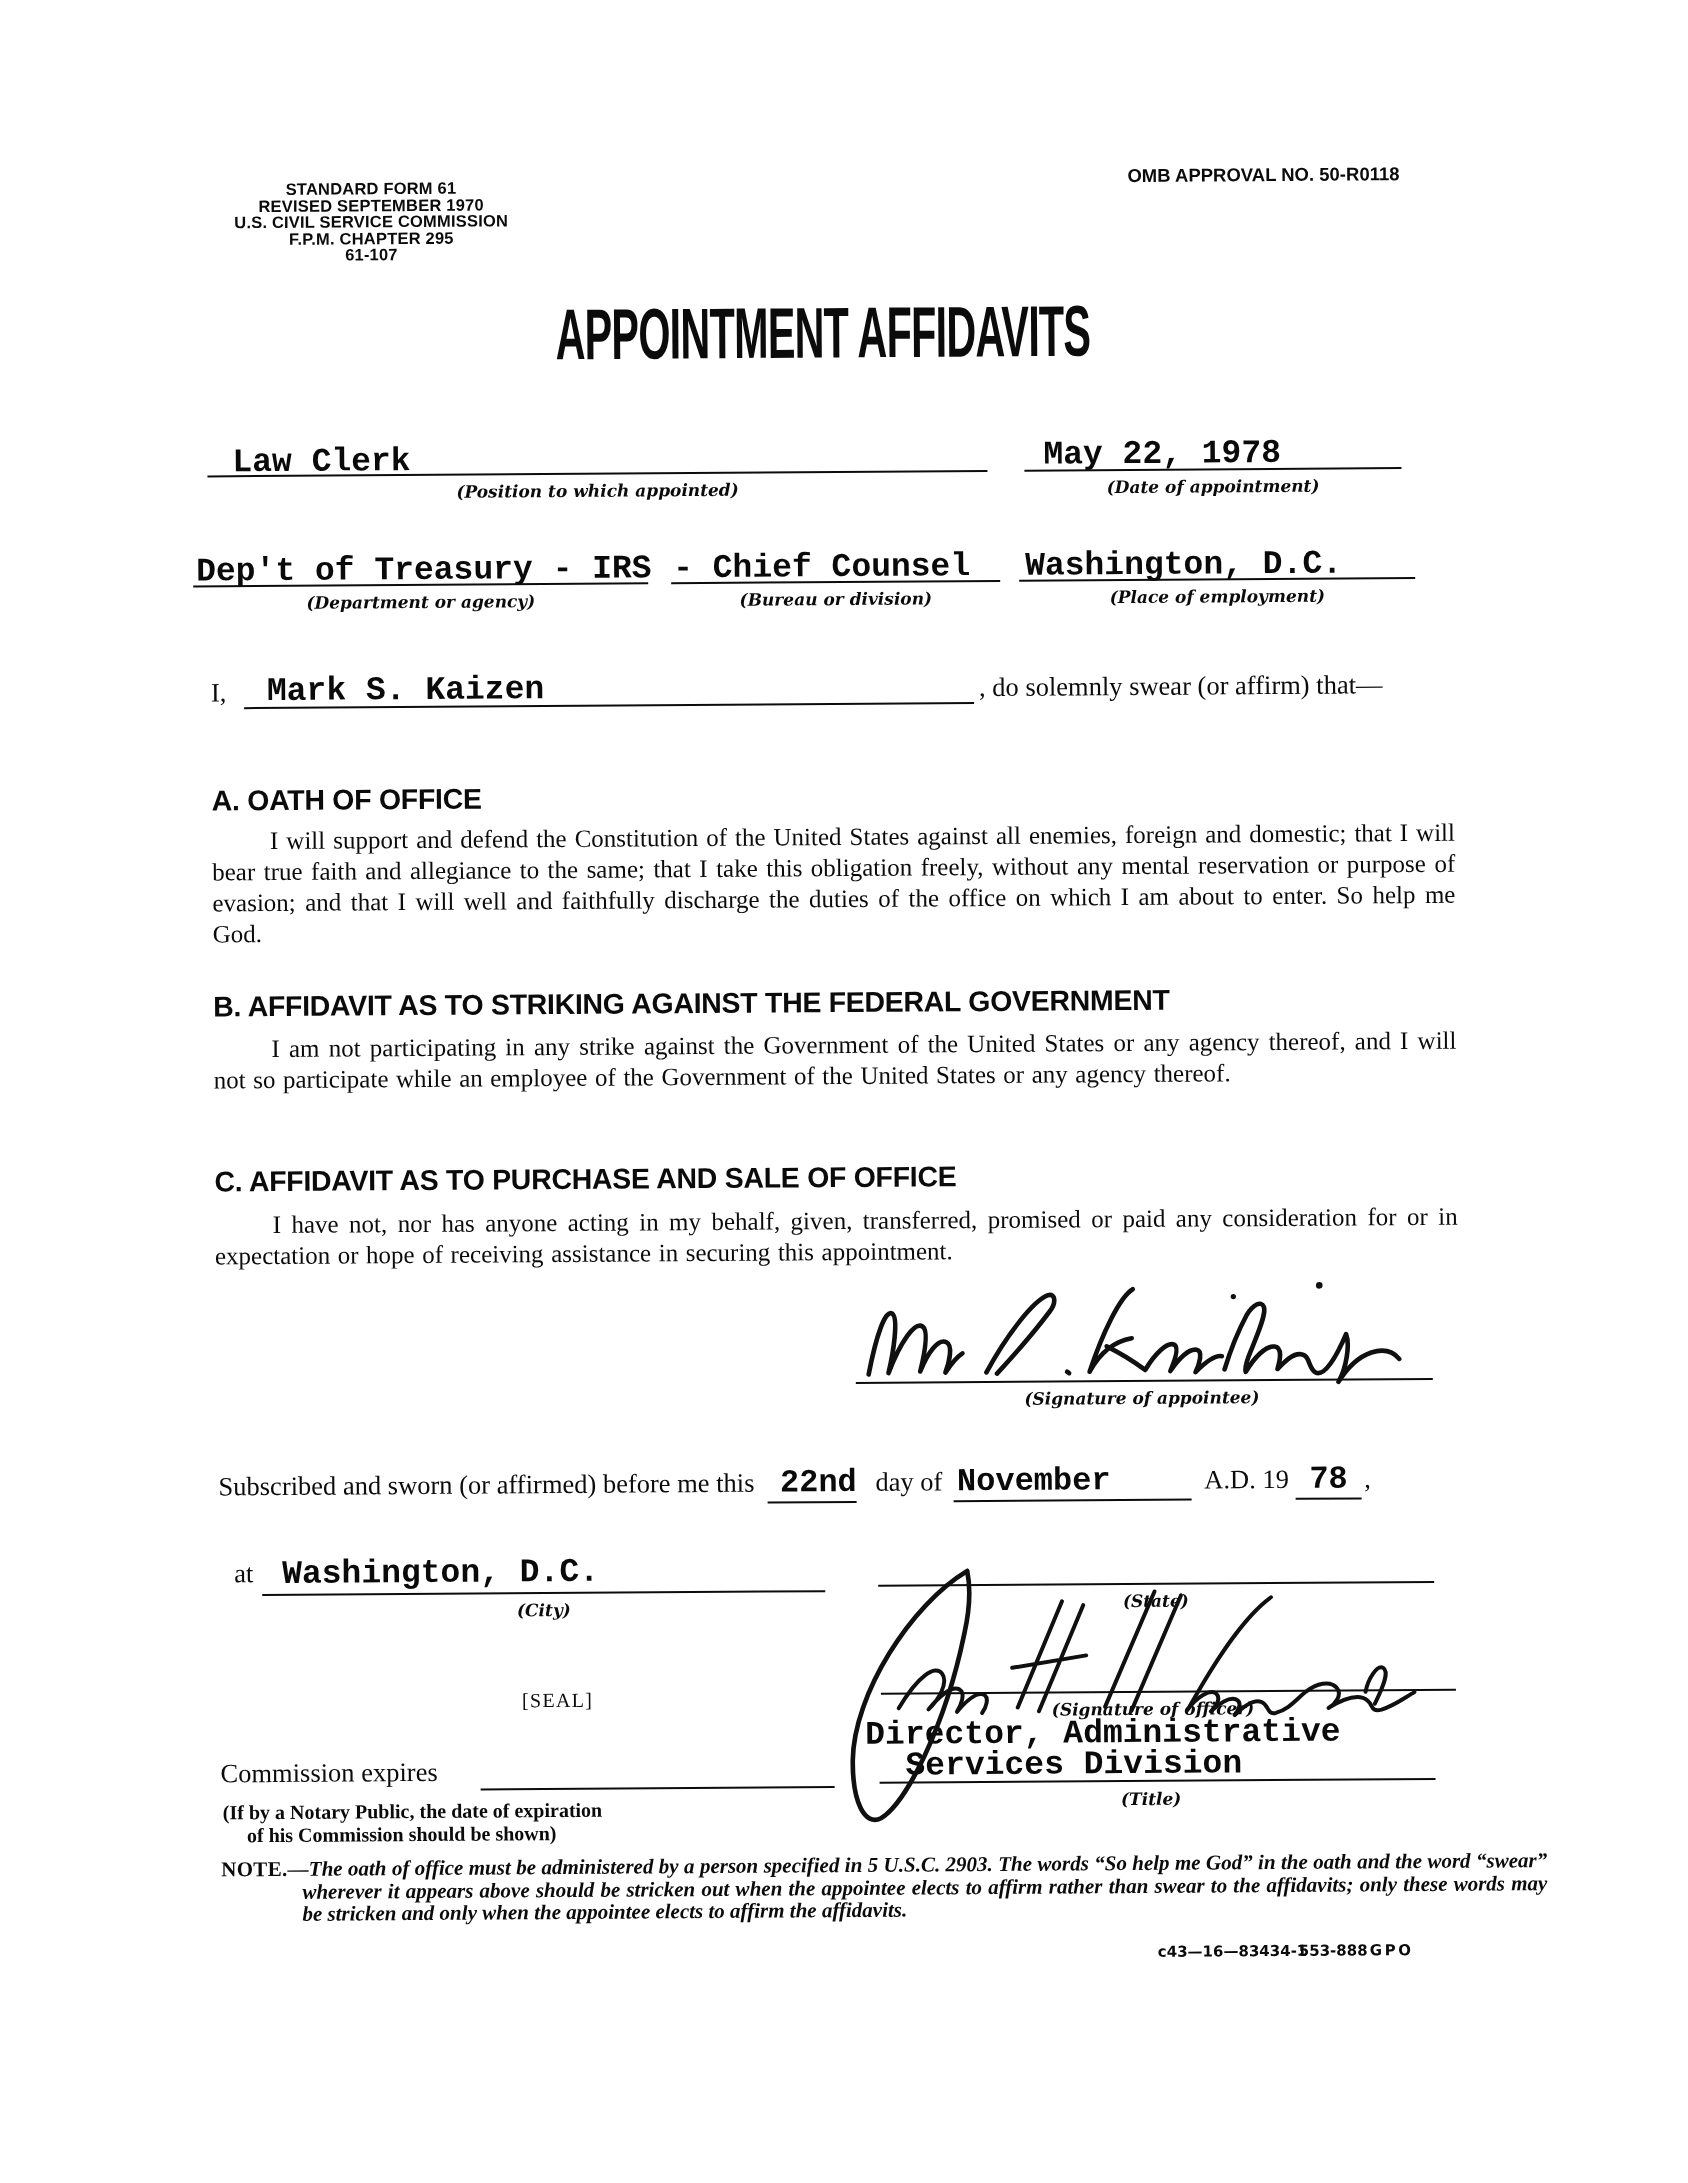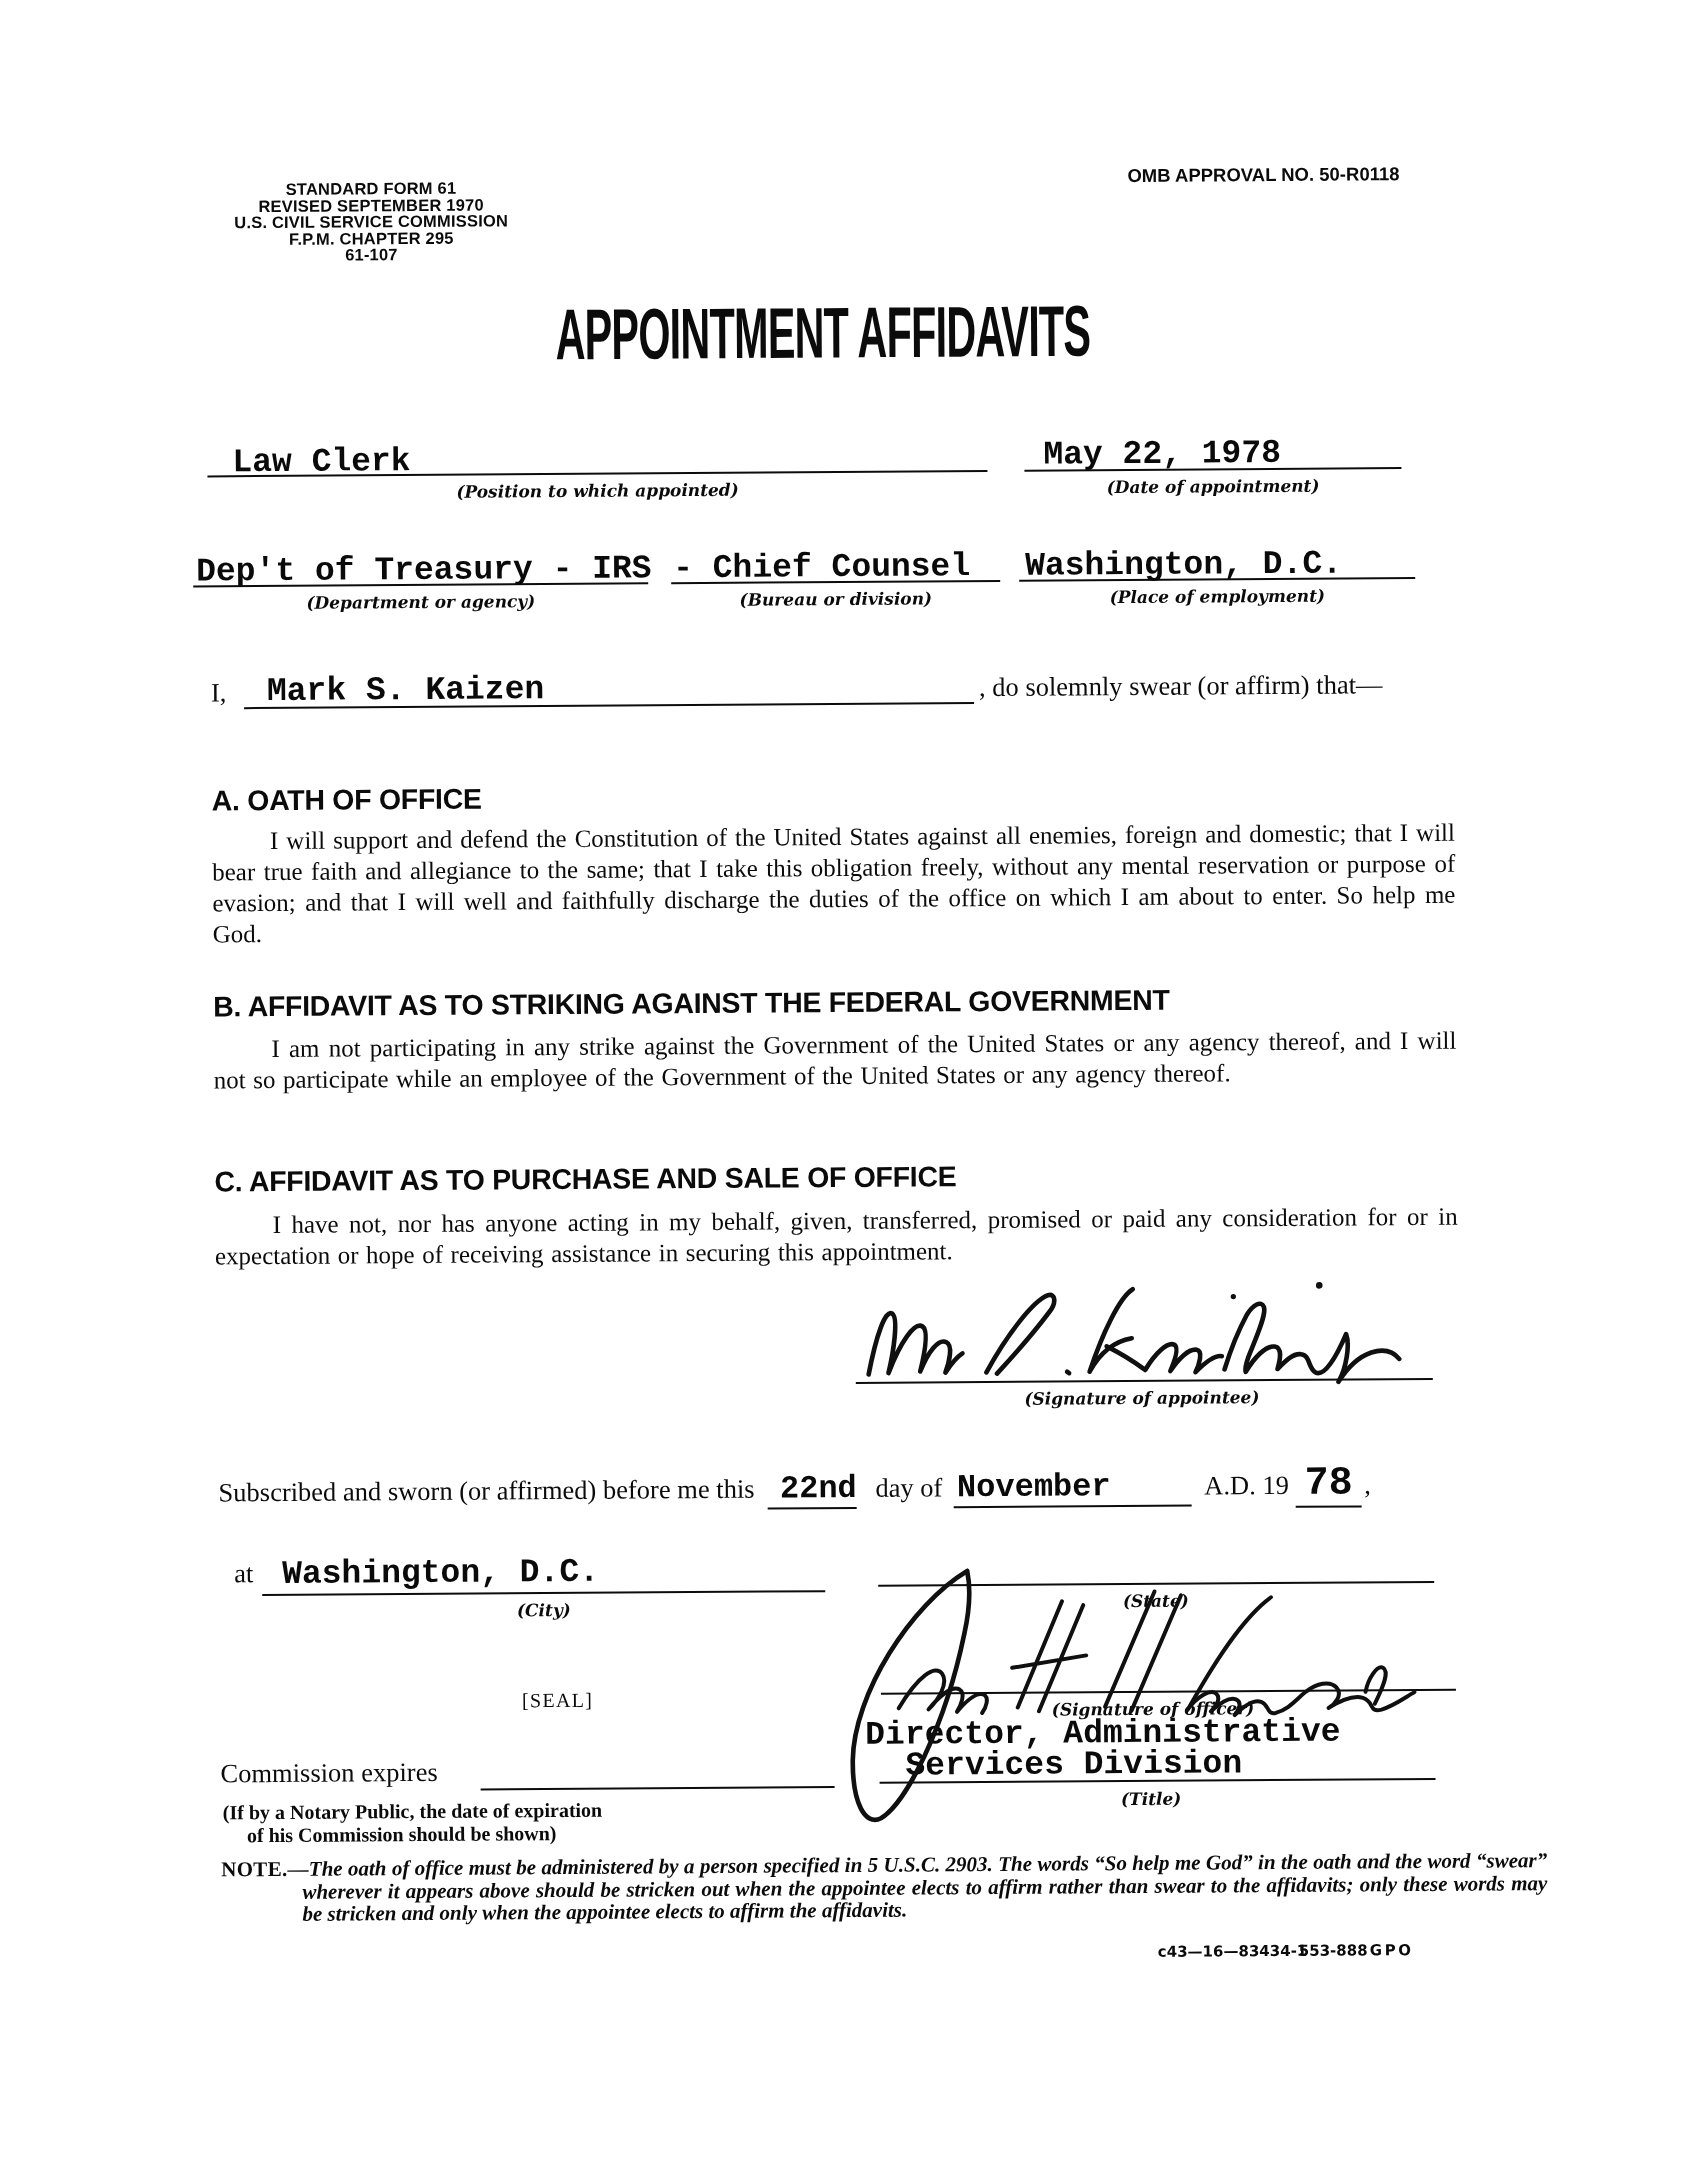--- a/index.html
+++ b/index.html
@@ -96,21 +96,21 @@
     <circle cx="700" cy="22" r="5" fill="#101010" stroke="none"></circle>
   </svg>
   <div class="abs cap" style="left:914px;top:1390px;width:450px;">(Signature of appointee)</div>
 
   <div class="abs" style="left:215px;top:1464px;white-space:nowrap;">
     <span class="lead">Subscribed and sworn (or affirmed) before me this</span>
     <span class="u" style="margin-left:10.6px;min-width:89px;text-align:right;"><span class="mono" style="font-size:32px;">22nd</span></span>
     <span class="lead" style="margin-left:16px;">day of</span>
     <span class="u" style="margin-left:8px;min-width:238px;"><span class="mono" style="font-size:32px;padding-left:4px;">November</span></span>
     <span class="lead" style="margin-left:10.6px;">A.D. 19</span>
-    <span class="u" style="margin-left:4px;min-width:66px;text-align:center;"><span class="mono" style="font-size:40px;">78</span></span>
+    <span class="u" style="margin-left:4px;min-width:66px;text-align:center;"><span class="mono" style="font-size:32px;">78</span></span>
     <span class="lead">,</span>
   </div>
 
   <div class="abs lead" style="left:230px;top:1554px;">at</div>
   <div class="abs mono" style="left:278px;top:1552px;">Washington, D.C.</div>
   <div class="abs rule" style="left:258px;top:1590px;width:563px;"></div>
   <div class="abs cap" style="left:258px;top:1598px;width:563px;">(City)</div>
   <div class="abs rule" style="left:874px;top:1585px;width:556px;"></div>
   <div class="abs cap" style="left:953px;top:1593px;width:397px;">(State)</div>
 

